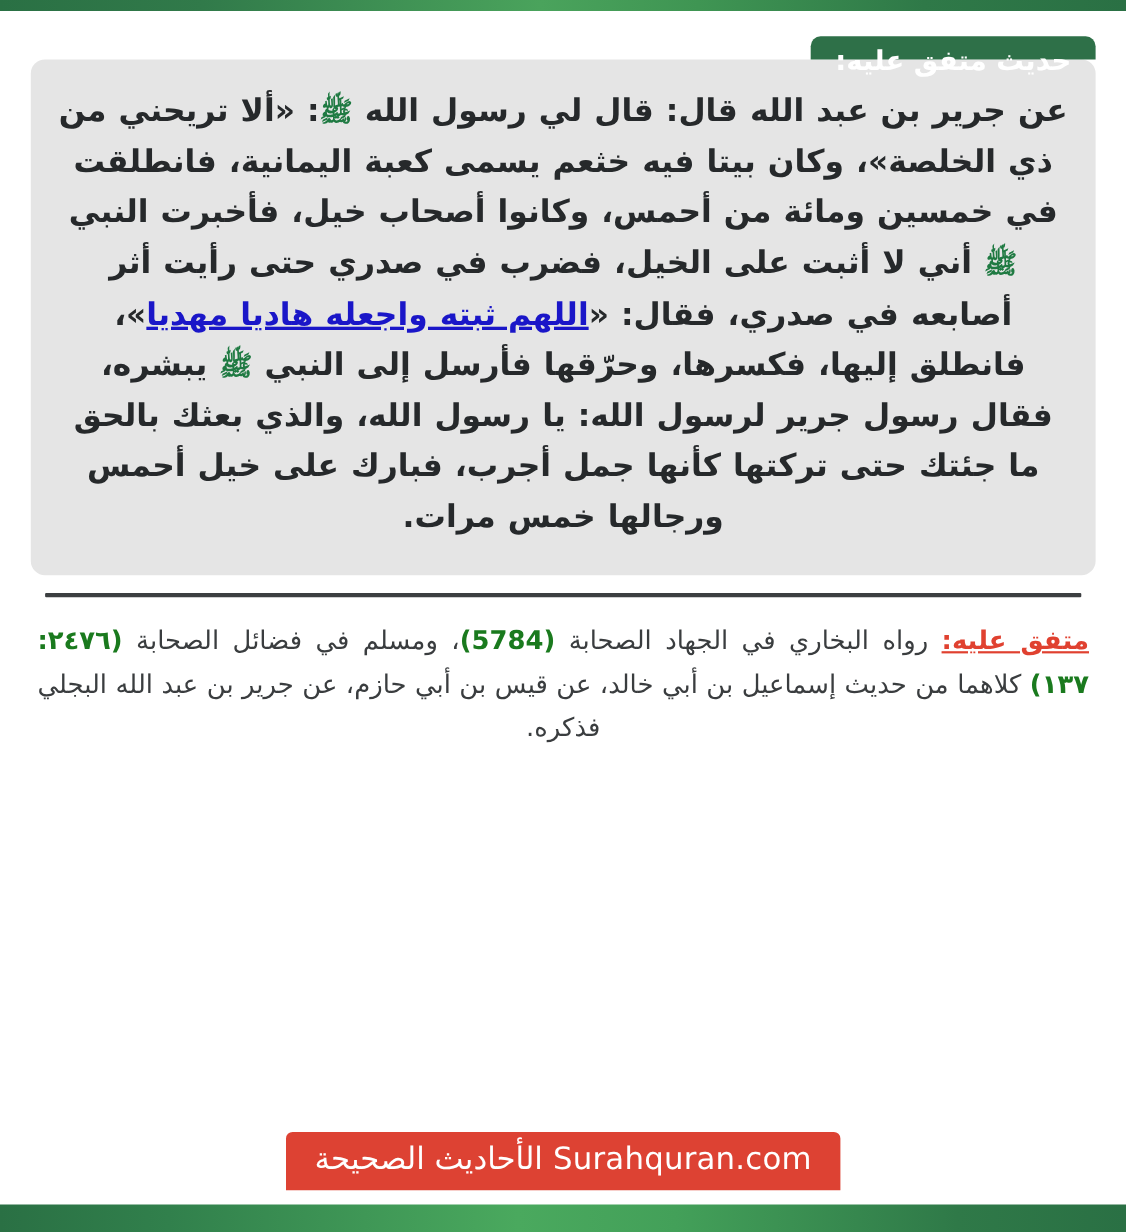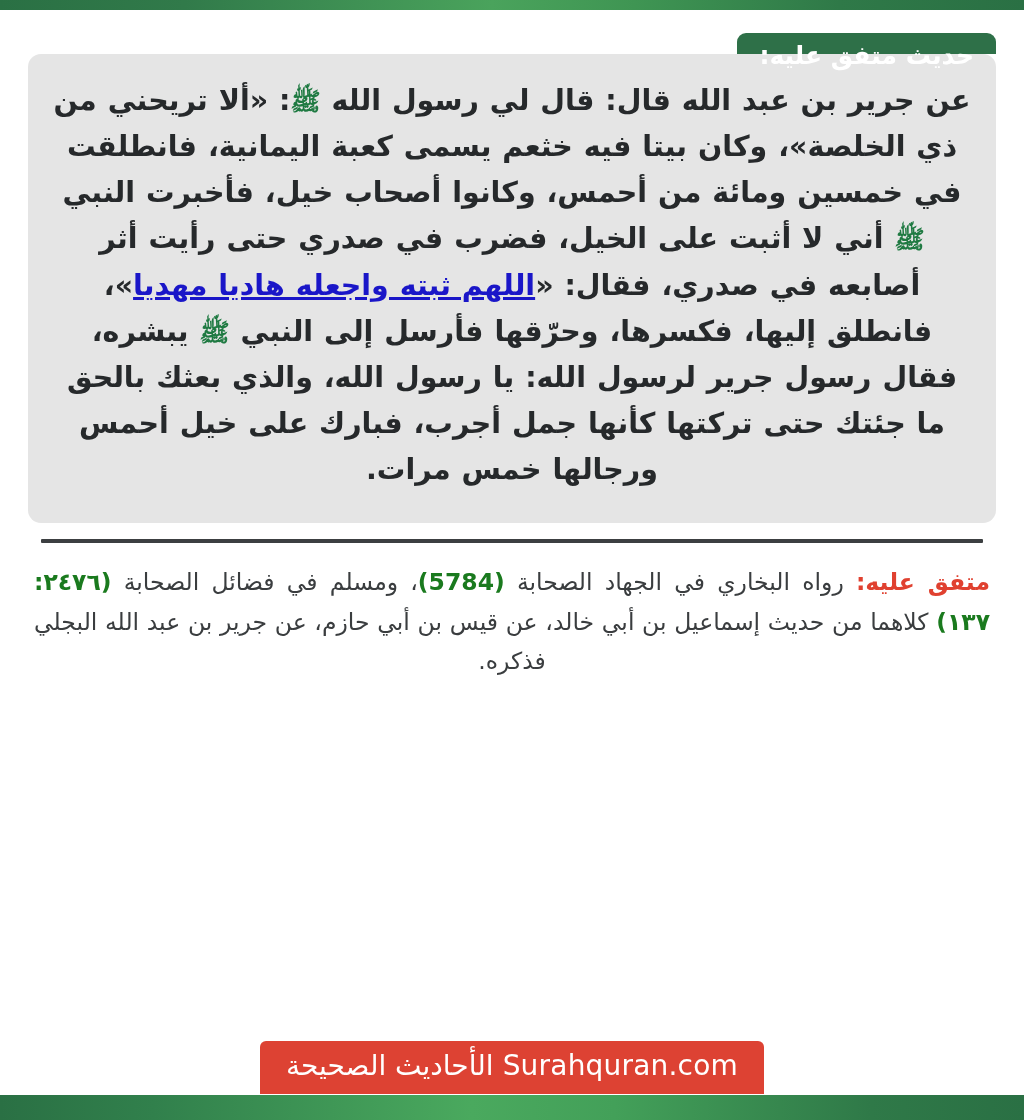--- a/index.html
+++ b/index.html
@@ -107,32 +107,33 @@
     font-size: 23.5px;
     line-height: 1.68;
     color: #3a3d3f;
     text-align: justify;
     text-align-last: center;
     font-weight: 400;
   }
   .source .label {
     color: #e04130;
     font-weight: 700;
+    text-decoration: underline;
     text-decoration-thickness: 2px;
     text-underline-offset: 2px;
   }
   .source .ref {
     color: #1a7a1e;
     font-weight: 700;
   }
 
   
   .footer-row {
     position: absolute;
-    bottom: 26px;
+    bottom: 38px;
     left: 0;
     width: 1024px;
     display: flex;
     justify-content: center;
   }
   .badge-footer {
     background: #dd4233;
     color: #ffffff;
     font-size: 28px;
     line-height: 1;

